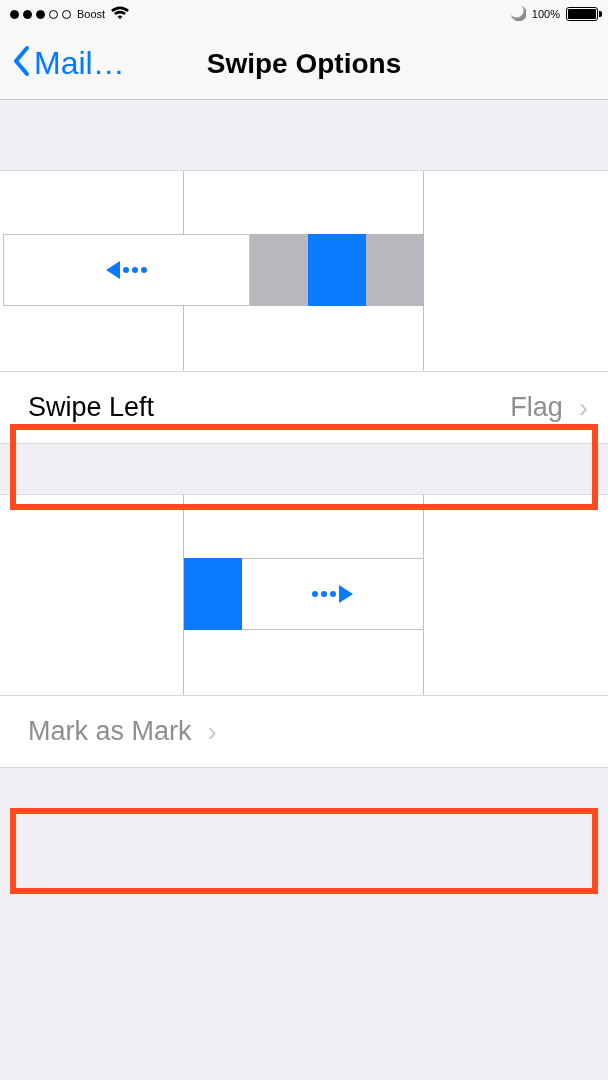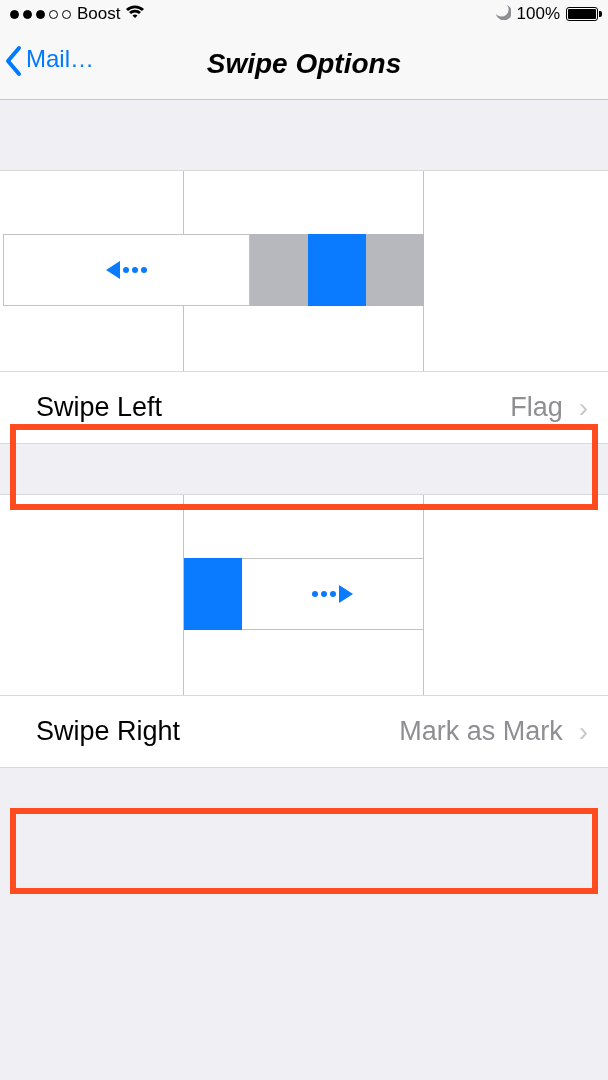--- a/index.html
+++ b/index.html
@@ -12,21 +12,21 @@
     overflow: hidden;
   }
   
   .status-bar {
     height: 28px;
     background: #f8f8f8;
     display: flex;
     align-items: center;
     justify-content: space-between;
     padding: 0 10px;
-    font-size: 17px;
+    font-size: 11px;
     color: #000;
   }
   .sb-left, .sb-right { display: flex; align-items: center; gap: 6px; }
   .sb-center { position:absolute; left:0; right:0; text-align:center; font-weight:600; pointer-events:none;}
   .signal { display:flex; gap:4px; align-items:center;}
   .dot { width:9px; height:9px; border-radius:50%; border:1px solid #000;}
   .dot.fill { background:#000; }
   .battery {
     width: 32px; height: 14px; border:1.5px solid #000; border-radius:3px;
     position: relative;
@@ -40,30 +40,29 @@
   
   .nav-bar {
     height: 72px;
     background: #f8f8f8;
     border-bottom: 1px solid #c8c7cc;
     position: relative;
     display: flex;
     align-items: center;
   }
   .back-btn {
-    display:flex; align-items:flex-start; gap:4px;
-    color:#007aff; font-size:24px;
-    padding-left: 4px;
+    display:flex; align-items:center; gap:4px;
+    color:#007aff; font-size:32px;
+    padding-left: 12px;
   }
   .back-chevron { font-size: 38px; font-weight:300; line-height: 1; }
   .nav-title {
     position:absolute; left:0; right:0; text-align:center;
     font-size: 28px; font-weight:600; color:#000;
     pointer-events:none;
-    font-style:italic;
   }
 
   
   .section {
     background:#fff;
     border-top:1px solid #d9d9db;
     border-bottom:1px solid #d9d9db;
   }
   .spacer-top { height: 70px; }
   .spacer-mid { height: 50px; }
@@ -119,21 +118,21 @@
   }
   .arrow-right { color:#0a7aff; display:flex; align-items:center; gap:3px;}
   .arrow-right .d { width:6px;height:6px;border-radius:50%;background:#0a7aff;}
 
   
   .row {
     height: 72px;
     background:#fff;
     border-top:1px solid #d9d9db;
     display:flex; align-items:center;
-    padding: 0 20px 0 36px;
+    padding: 0 20px 0 28px;
     font-size: 27px;
   }
   .row .label { flex:1; color:#000; }
   .row .value { color:#8e8e93; margin-right:16px;}
   .row .chev { color:#c7c7cc; font-size:28px; }
 
   
   .highlight {
     position:absolute; border:6px solid #ff4b1f; pointer-events:none;
   }
@@ -223,20 +222,19 @@
         <span class="arrow-right">
           <span class="d"></span>
             <span class="d"></span>
             <span class="d"></span>
             <span class="tri"></span>
         </span>
       </div>
     </div>
   </div>
   <div class="row">
-    <span class="label">Swipe Right</span>
     <span class="value">Mark as Mark</span>
     <span class="chev">›</span>
   </div>
 </div>
 
 <div class="highlight hl1"></div>
 <div class="highlight hl2"></div>
 
 </body></html>

